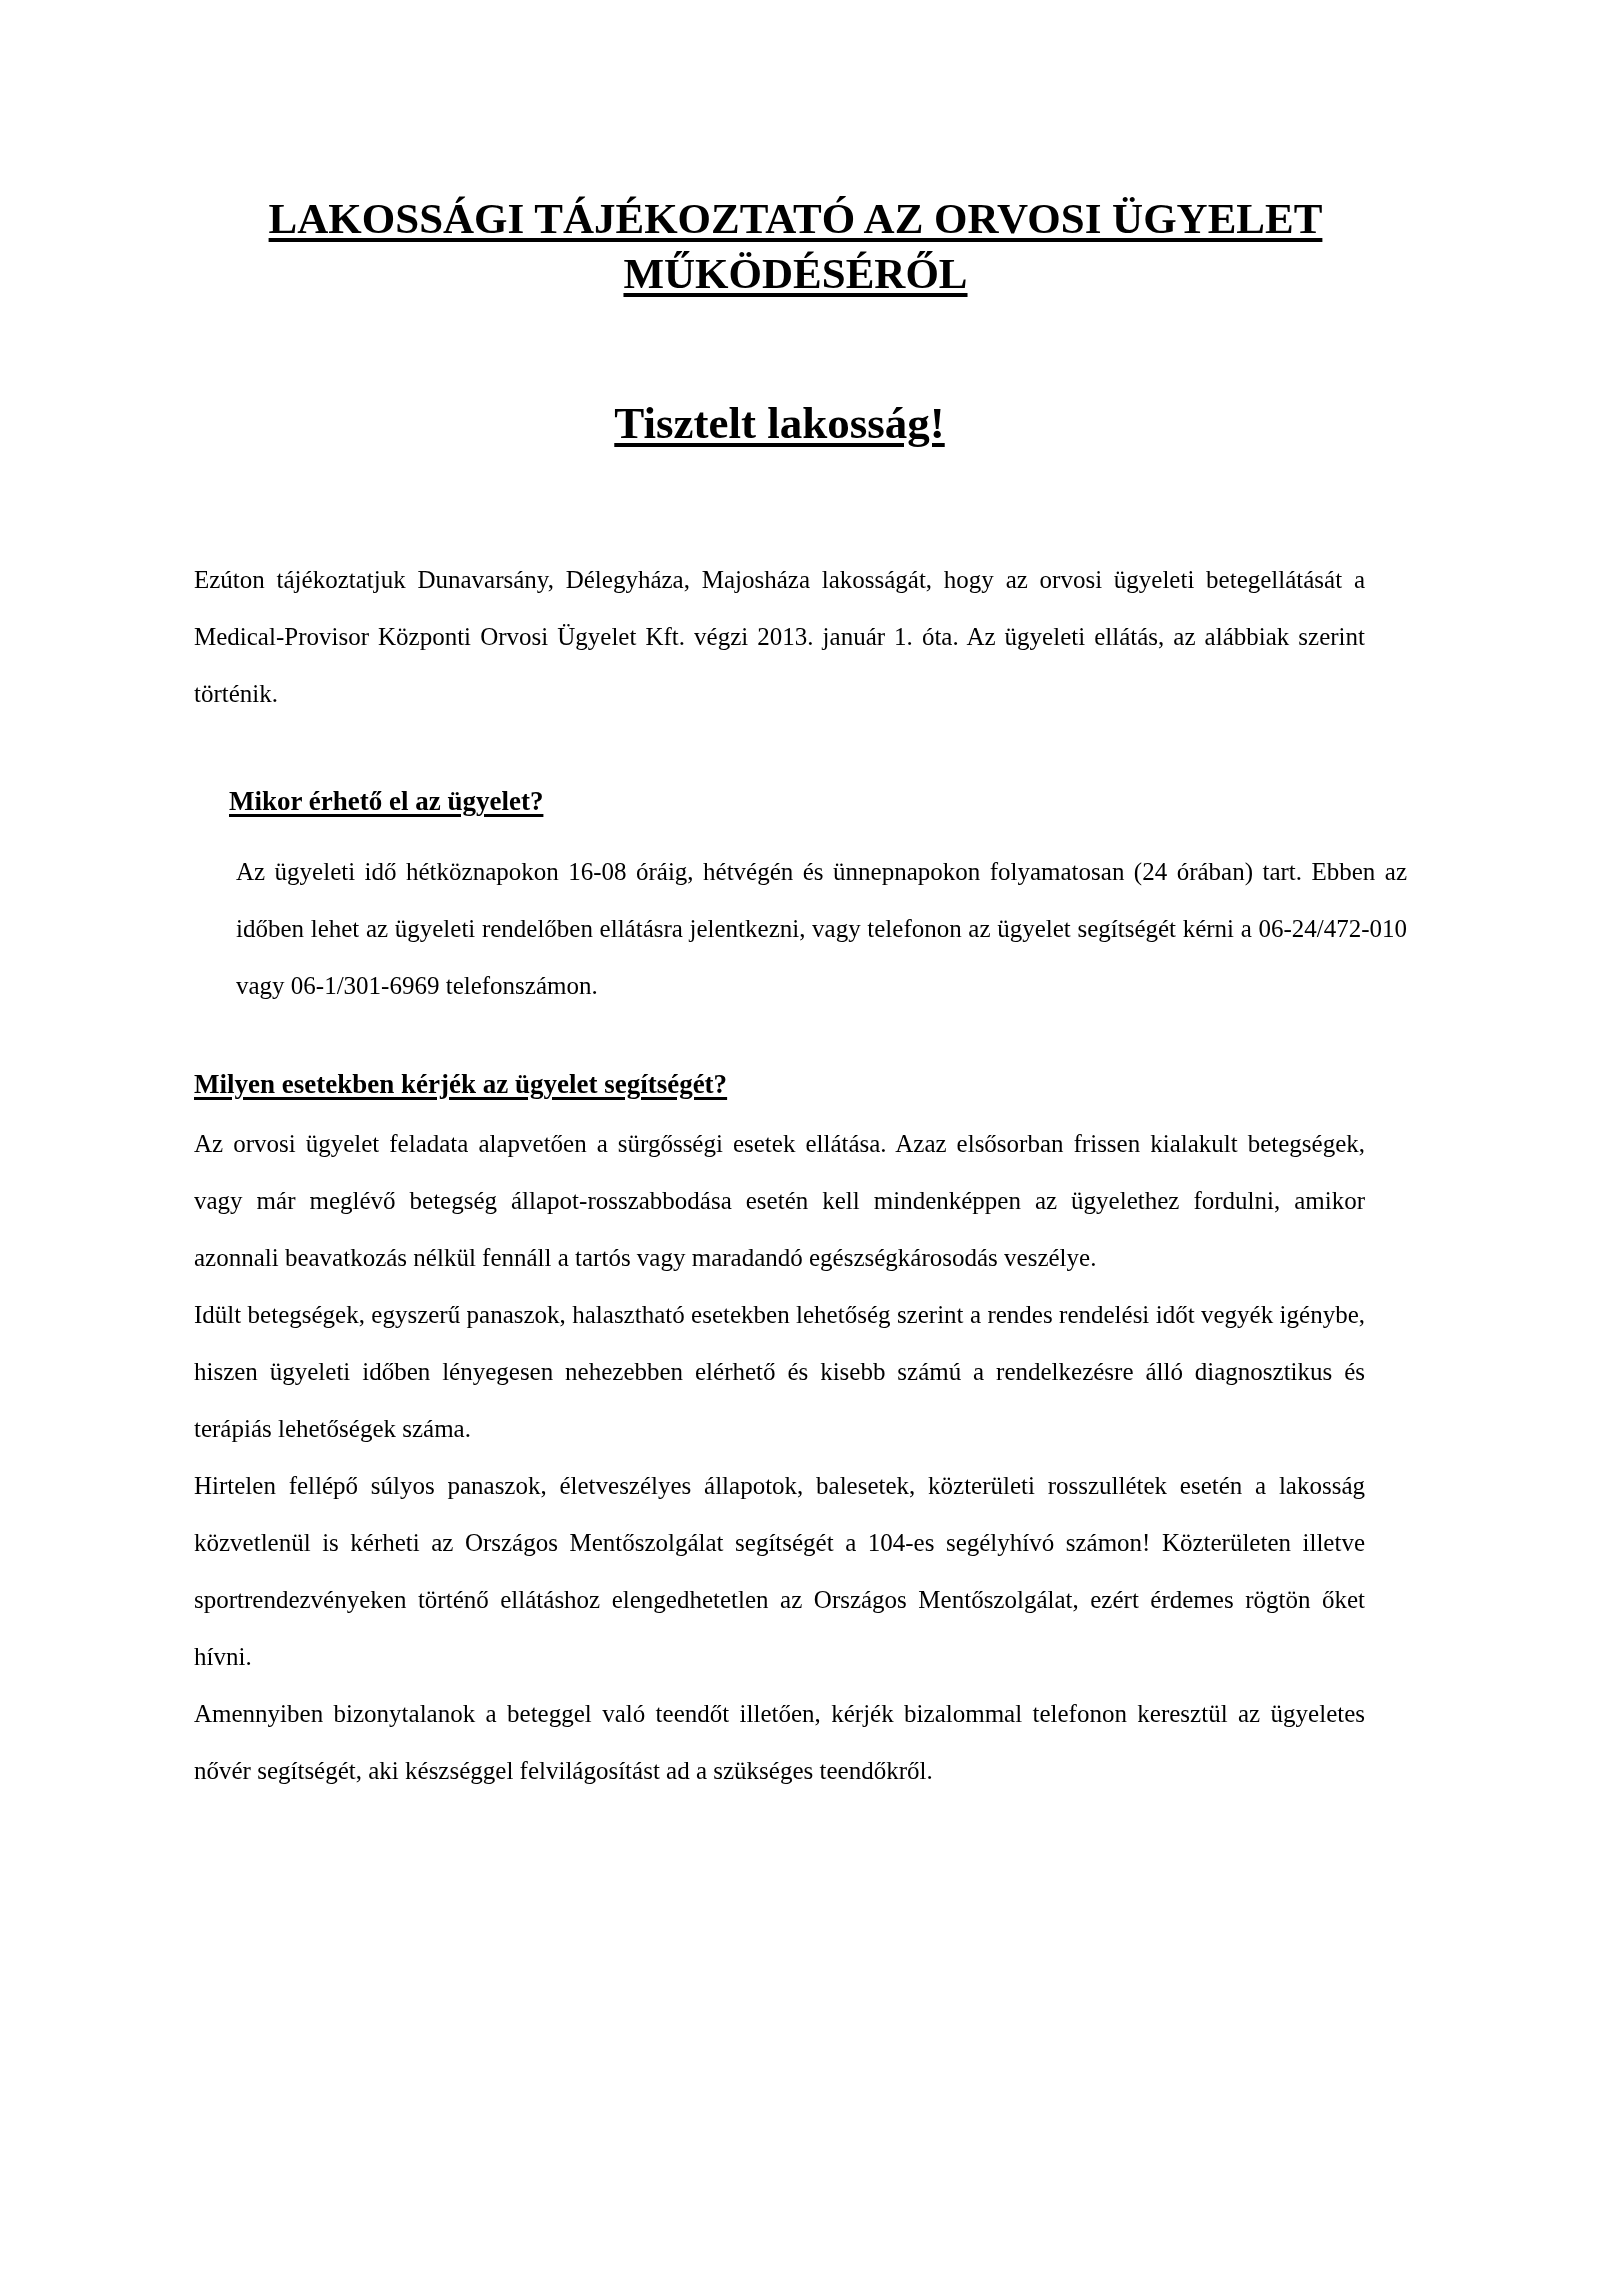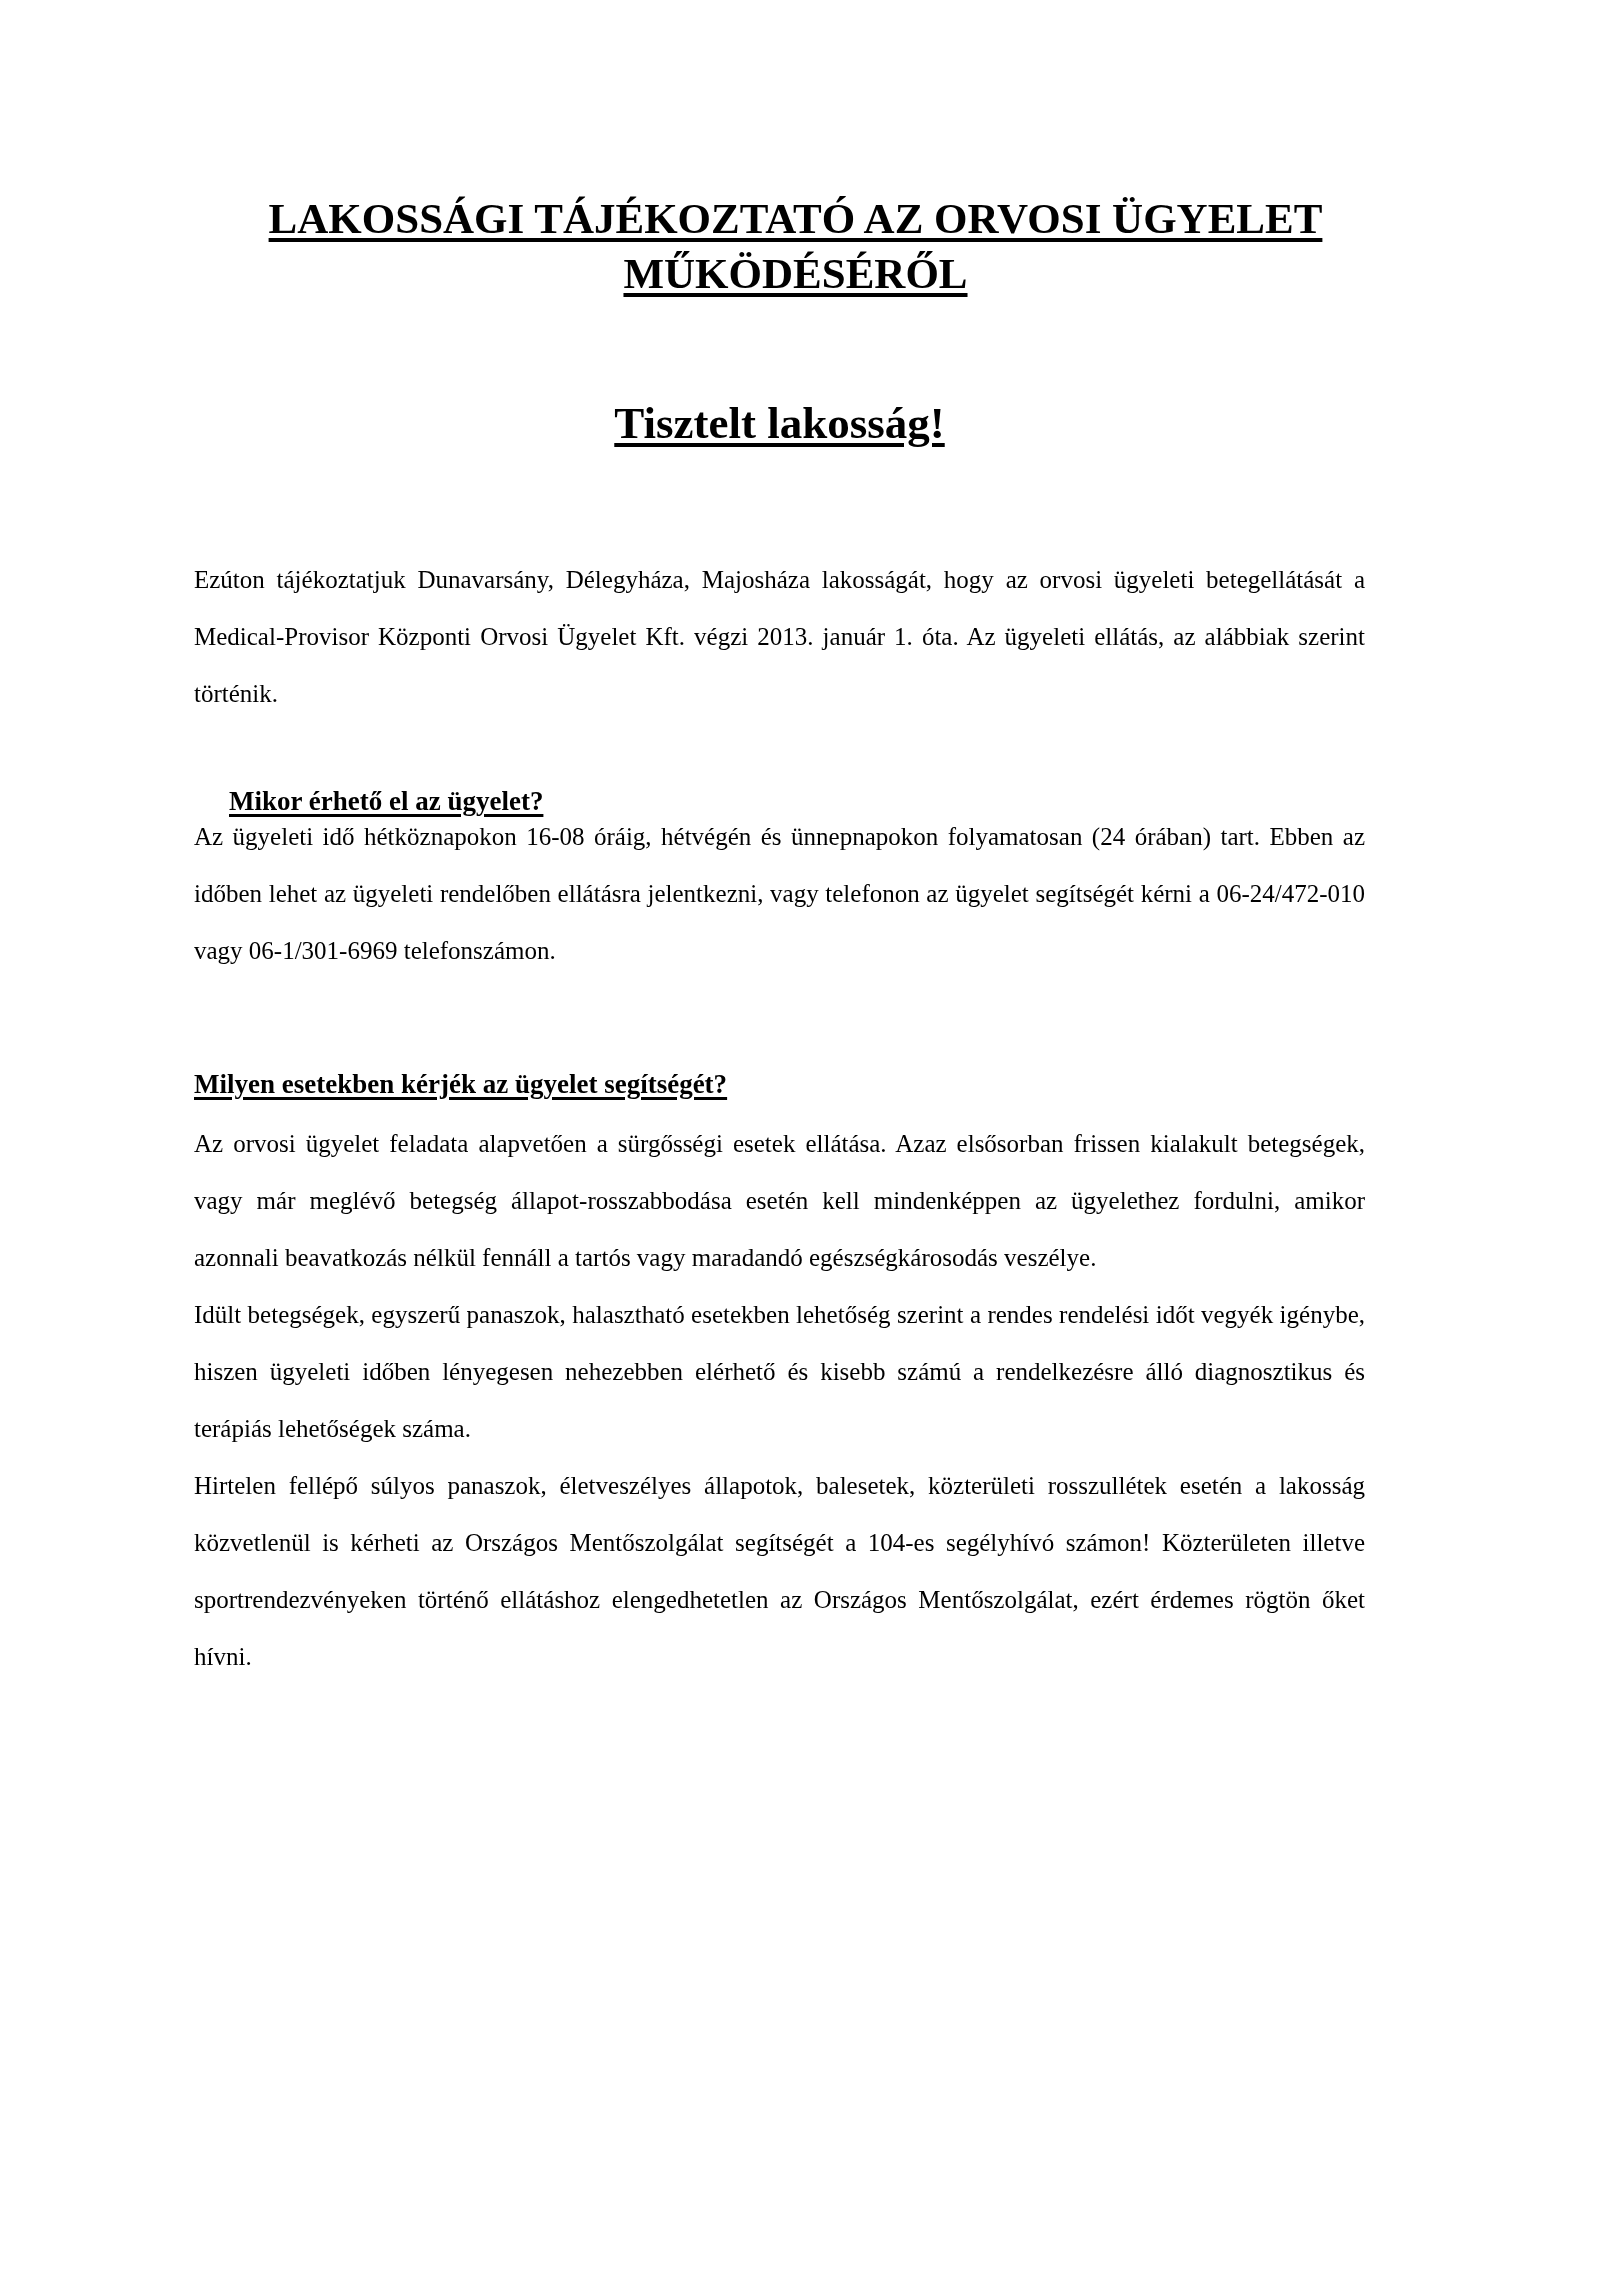--- a/index.html
+++ b/index.html
@@ -83,26 +83,27 @@
   <div class="greeting">
     <span>Tisztelt lakosság!</span>
   </div>
 
   <div class="body-block" style="top: 551px;">
     <p class="para">Ezúton tájékoztatjuk Dunavarsány, Délegyháza, Majosháza lakosságát, hogy az orvosi ügyeleti betegellátását a Medical-Provisor Központi Orvosi Ügyelet Kft. végzi 2013. január 1. óta. Az ügyeleti ellátás, az alábbiak szerint történik.</p>
   </div>
 
   <div class="heading" style="top: 782px; margin-left: 35px;">Mikor érhető el az ügyelet?</div>
 
-  <div class="body-block" style="top: 808px;">
+  <div class="body-block" style="top: 843px; margin-left: 42px;">
     <p class="para">Az ügyeleti idő hétköznapokon 16-08 óráig, hétvégén és ünnepnapokon folyamatosan (24 órában) tart. Ebben az időben lehet az ügyeleti rendelőben ellátásra jelentkezni, vagy telefonon az ügyelet segítségét kérni a 06-24/472-010 vagy 06-1/301-6969 telefonszámon.</p>
   </div>
 
   <div class="heading" style="top: 1065px;">Milyen esetekben kérjék az ügyelet segítségét?</div>
 
   <div class="body-block" style="top: 1115px;">
     <p class="para">Az orvosi ügyelet feladata alapvetően a sürgősségi esetek ellátása. Azaz elsősorban frissen kialakult betegségek, vagy már meglévő betegség állapot-rosszabbodása esetén kell mindenképpen az ügyelethez fordulni, amikor azonnali beavatkozás nélkül fennáll a tartós vagy maradandó egészségkárosodás veszélye.</p>
     <p class="para">Idült betegségek, egyszerű panaszok, halasztható esetekben lehetőség szerint a rendes rendelési időt vegyék igénybe, hiszen ügyeleti időben lényegesen nehezebben elérhető és kisebb számú a rendelkezésre álló diagnosztikus és terápiás lehetőségek száma.</p>
     <p class="para indent-first"> Hirtelen fellépő súlyos panaszok, életveszélyes állapotok, balesetek, közterületi rosszullétek esetén a lakosság közvetlenül is kérheti az Országos Mentőszolgálat segítségét a 104-es segélyhívó számon! Közterületen illetve sportrendezvényeken történő ellátáshoz elengedhetetlen az Országos Mentőszolgálat, ezért érdemes rögtön őket hívni.</p>
+    <p class="para">Amennyiben bizonytalanok a beteggel való teendőt illetően, kérjék bizalommal telefonon keresztül az ügyeletes nővér segítségét, aki készséggel felvilágosítást ad a szükséges teendőkről.</p>
   </div>
 
 </div>
 
 
 </body></html>

